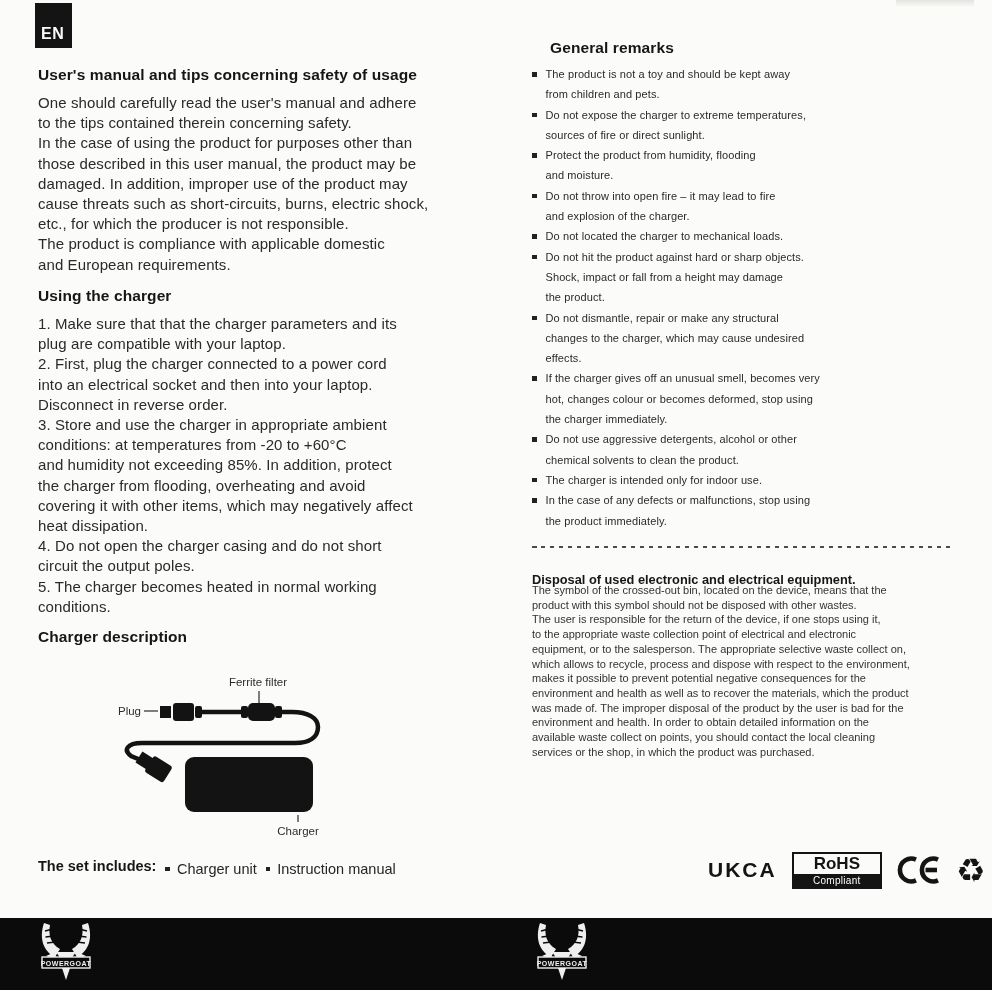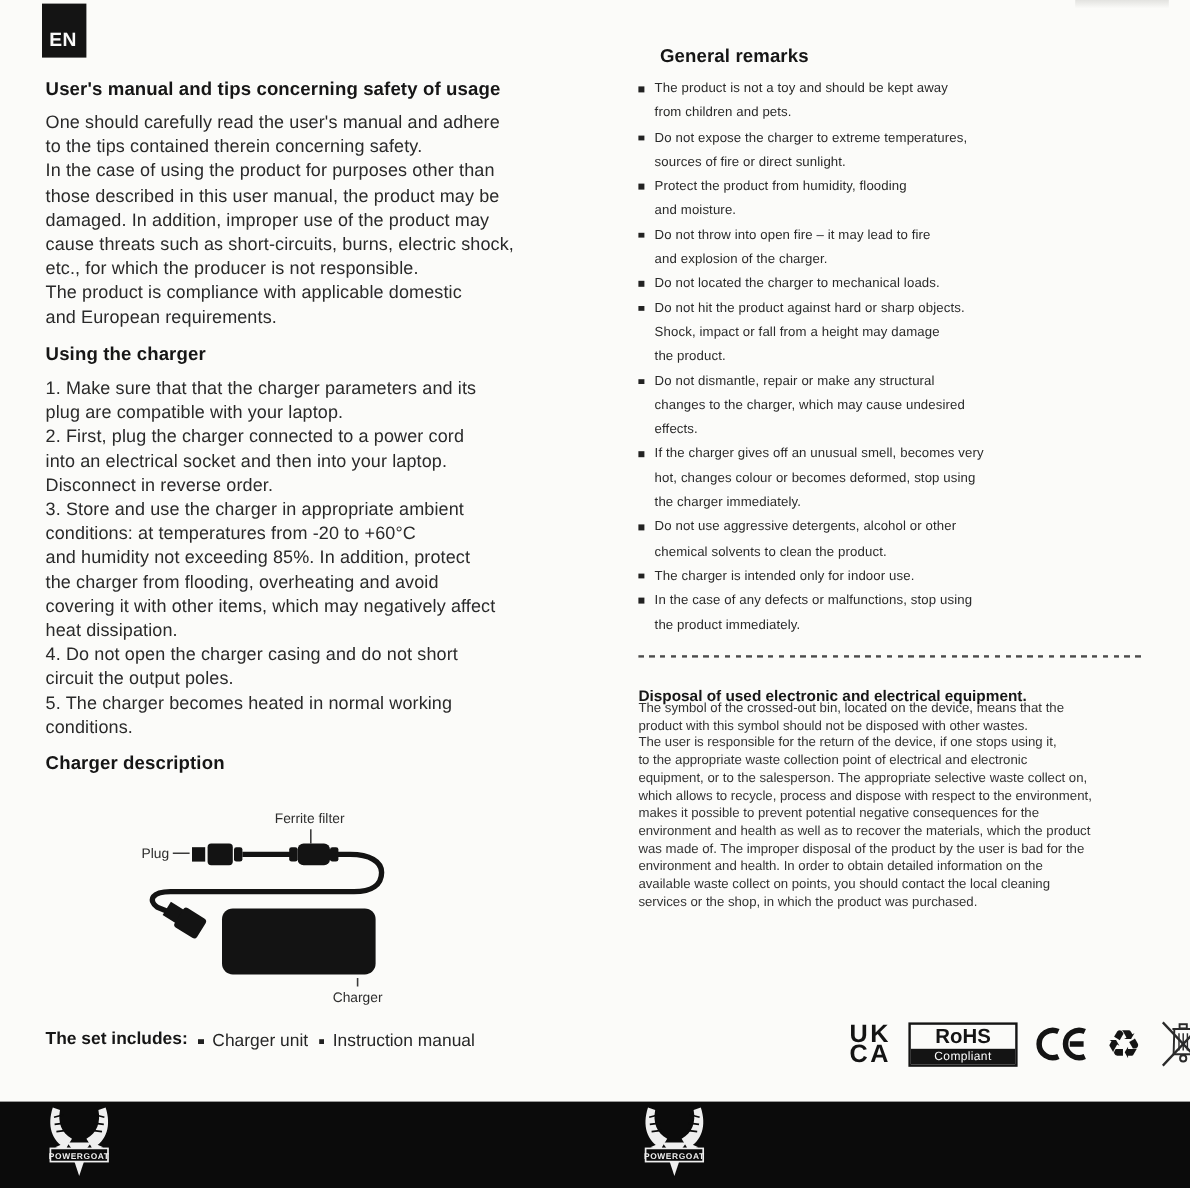--- a/index.html
+++ b/index.html
@@ -33,21 +33,21 @@
     height:2px;width:422px;
     background:repeating-linear-gradient(90deg,#4c4c4c 0 4.5px,transparent 4.5px 9px);
   }
   .disposal-head{margin:0;font-size:12.8px;font-weight:700;color:#161616;}
   .fine-print{font-size:11px;line-height:14.7px;color:#333;white-space:pre-line;}
   .set-row{display:flex;align-items:baseline;gap:9px;font-size:14.5px;color:#262626;}
   .set-label{font-weight:700;color:#161616;}
   .set-item{display:flex;align-items:flex-start;gap:7px;}
   .set-item .sq{margin-top:5.5px;}
   .marks-row{position:absolute;left:708px;top:848px;height:44px;display:flex;align-items:center;gap:15px;}
-  .ukca{display:flex;flex-direction:column;font-size:21px;font-weight:800;line-height:17.5px;
+  .ukca{display:flex;flex-direction:row;font-size:21px;font-weight:800;line-height:17.5px;
         letter-spacing:2px;color:#141414;}
   .rohs{border:2.5px solid #141414;text-align:center;background:#fbfbf9;}
   .rohs-title{font-size:17px;font-weight:700;color:#141414;padding:0 20px;line-height:20px;}
   .rohs-sub{background:#141414;color:#fdfdfd;font-size:10px;line-height:13px;padding:0 3px;letter-spacing:.3px;}
   .recycle{font-size:33px;line-height:1;color:#141414;font-family:"DejaVu Sans",sans-serif;}
   .footer{position:absolute;left:0;top:918px;width:992px;height:72px;background:#0b0b0b;}
   .goat{position:absolute;top:4px;}
   .goat-1{left:37px;}
   .goat-2{left:533px;}
   svg text{font-family:"Liberation Sans",sans-serif;}

